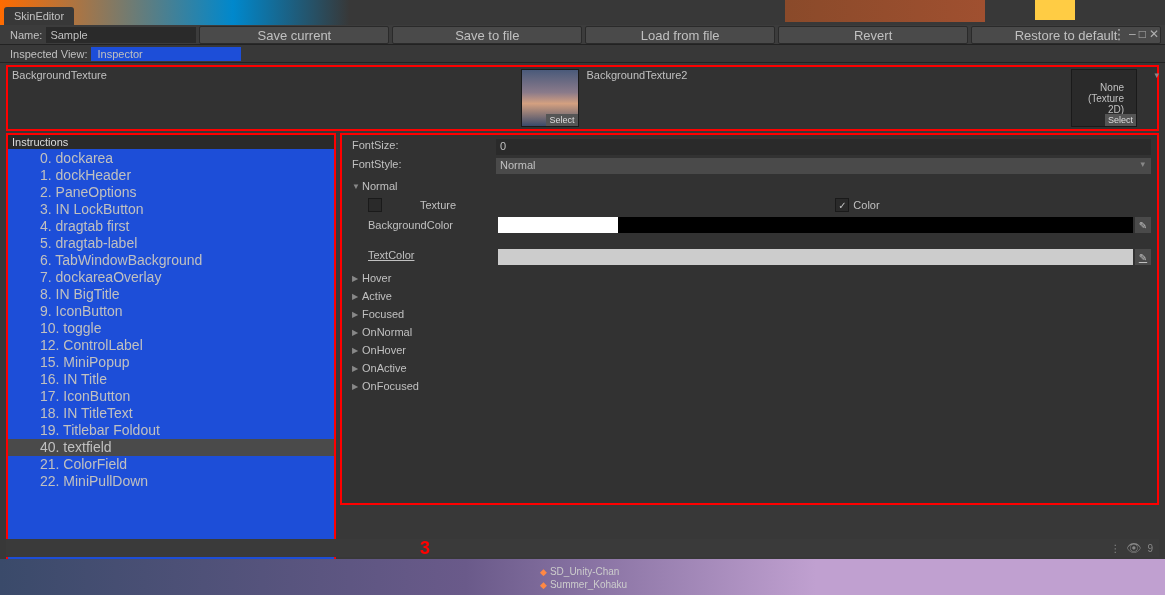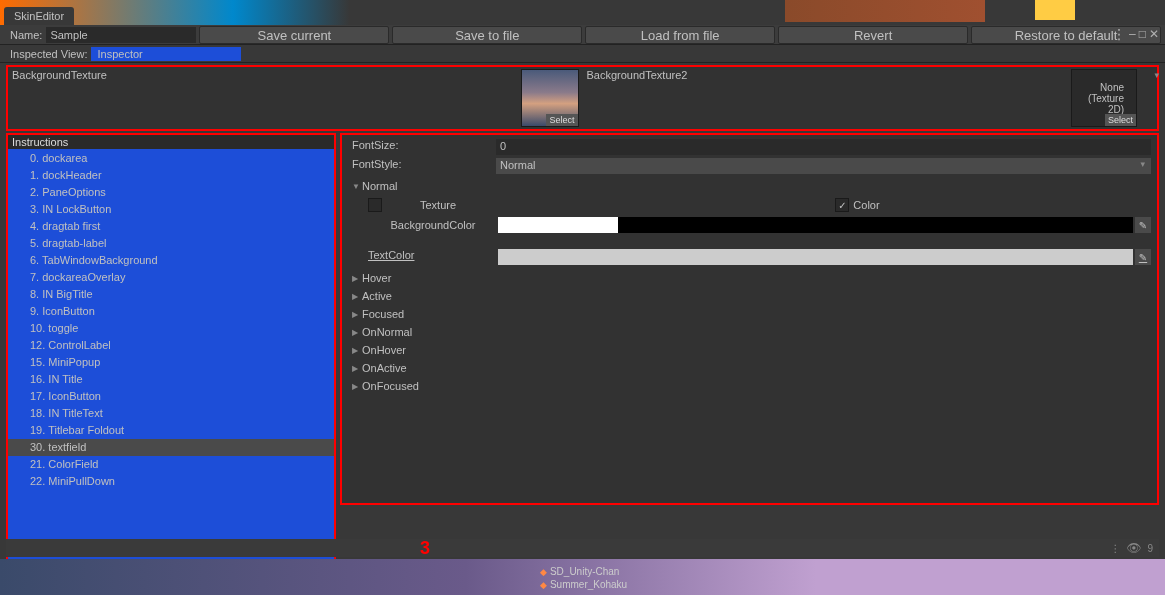--- a/index.html
+++ b/index.html
@@ -31,36 +31,36 @@
 .tex-slot .label { flex: 1; }
 .thumb { position: absolute; right: 4px; top: 2px; width: 58px; height: 58px; background: linear-gradient(180deg, #4a5a7a 0%, #8a7a8a 40%, #d4a080 60%, #3a4a6a 100%); border: 1px solid #1a1a1a; }
 .thumb .selbtn { position: absolute; bottom: 0; right: 0; background: #555; color: #ddd; font-size: 9px; padding: 1px 3px; }
 .nonebox { position: absolute; right: 20px; top: 2px; width: 66px; height: 58px; border: 1px solid #1a1a1a; background: #2a2a2a; text-align: right; font-size: 10px; padding: 12px; }
 .nonebox .selbtn { position: absolute; bottom: 0; right: 0; background: #555; color: #ddd; font-size: 9px; padding: 1px 3px; }
 
 .mainrow { display: flex; margin: 2px 6px 0 6px; gap: 4px; }
 .region2 { border: 2px solid #ff0000; width: 330px; height: 456px; background: #1d4ed8; overflow: hidden; }
 .region2 .hdr { background: #2a2a2a; padding: 1px 4px; color: #ddd; font-size: 11px; }
 .listitems { padding: 1px 0; }
-.listitems div { padding: 1px 0 1px 22px; font-size: 11px; line-height: 15px; cursor: pointer; }
+.listitems div { padding: 1px 0 1px 32px; font-size: 14px; line-height: 15px; cursor: pointer; }
 .listitems div.sel { background: #4a4a4a; }
 
 .region3 { border: 2px solid #ff0000; flex: 1; height: 372px; background: #323232; padding: 4px 6px; }
 .proprow { display: flex; height: 18px; margin-bottom: 1px; }
 .proprow .plbl { width: 148px; padding-left: 4px; }
 .proprow .pval { flex: 1; background: #2a2a2a; height: 16px; padding: 1px 4px; color: #c0c0c0; }
 .proprow .pdd { flex: 1; background: #4a4a4a; height: 16px; padding: 1px 4px; position: relative; }
 .proprow .pdd::after { content: "▾"; position: absolute; right: 6px; color: #888; font-size: 9px; }
 .fold { display: flex; align-items: center; height: 18px; padding-left: 4px; cursor: pointer; }
 .fold .tri { width: 10px; display: inline-block; font-size: 8px; color: #888; }
 .subrow { display: flex; align-items: center; height: 20px; padding-left: 20px; gap: 34px; }
 .subrow .chk { width: 14px; height: 14px; border: 1px solid #1a1a1a; background: #2a2a2a; margin-right: 4px; display: inline-flex; align-items: center; justify-content: center; font-size: 10px; }
 .subrow .sl { width: 110px; }
 .subrow .colorchk-wrap { flex: 1; display: flex; justify-content: center; align-items: center; }
-.bgcolor-wrap { display: flex; align-items: center; height: 20px; padding-left: 20px; text-align: center; }
+.bgcolor-wrap { display: flex; align-items: center; height: 20px; padding-left: 20px; }
 .bgcolor-wrap .sl { width: 130px; }
 .bgcolor-wrap .swatch { flex: 1; height: 16px; background: #000; position: relative; margin-right: 2px; }
 .bgcolor-wrap .swatch::before { content: ""; position: absolute; left: 0; top: 0; bottom: 0; width: 120px; background: #fff; }
 .bgcolor-wrap .eyedrop { width: 16px; height: 16px; background: #4a4a4a; display: flex; align-items: center; justify-content: center; font-size: 10px; cursor: pointer; }
 .textcolor-wrap { display: flex; align-items: flex-start; height: 20px; padding-left: 20px; margin-top: 14px; text-decoration: underline; }
 .textcolor-wrap .sl { width: 130px; }
 .textcolor-wrap .swatch { flex: 1; height: 16px; background: #cccccc; margin-right: 2px; }
 .textcolor-wrap .eyedrop { width: 16px; height: 16px; background: #4a4a4a; display: flex; align-items: center; justify-content: center; font-size: 10px; cursor: pointer; }
 
 .states .fold { padding-left: 4px; }
@@ -139,21 +139,21 @@
         <div>7. dockareaOverlay</div>
         <div>8. IN BigTitle</div>
         <div>9. IconButton</div>
         <div>10. toggle</div>
         <div>12. ControlLabel</div>
         <div>15. MiniPopup</div>
         <div>16. IN Title</div>
         <div>17. IconButton</div>
         <div>18. IN TitleText</div>
         <div>19. Titlebar Foldout</div>
-        <div class="sel">30. textfield</div>
+        <div class="sel">40. textfield</div>
         <div>21. ColorField</div>
         <div>22. MiniPullDown</div>
       </div>
   </div>
 
   <div class="region3">
     <div class="proprow">
       <span class="plbl">FontSize:</span>
       <span class="pval">0</span>
     </div>

